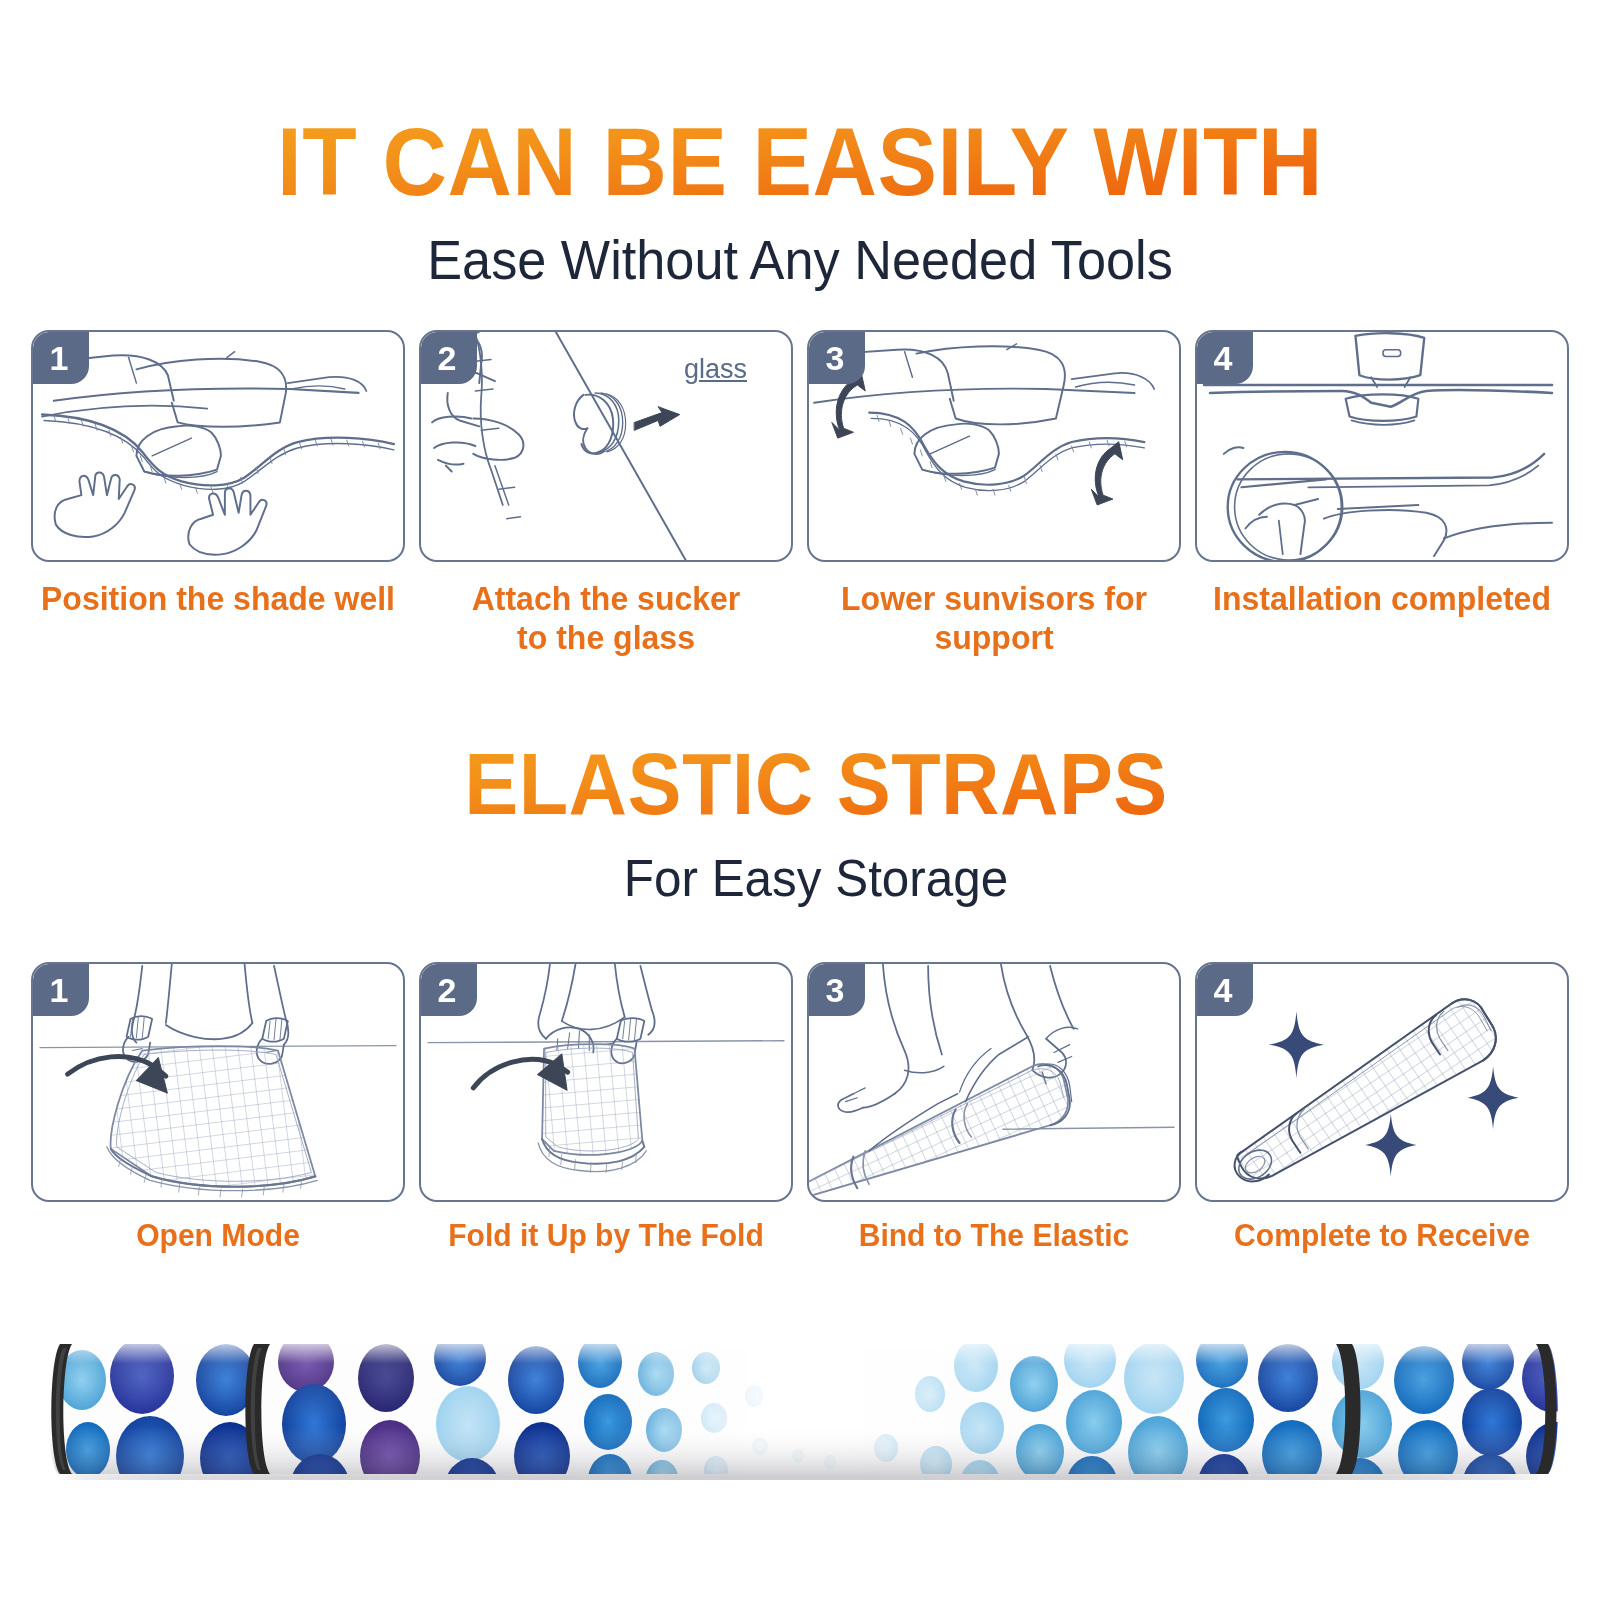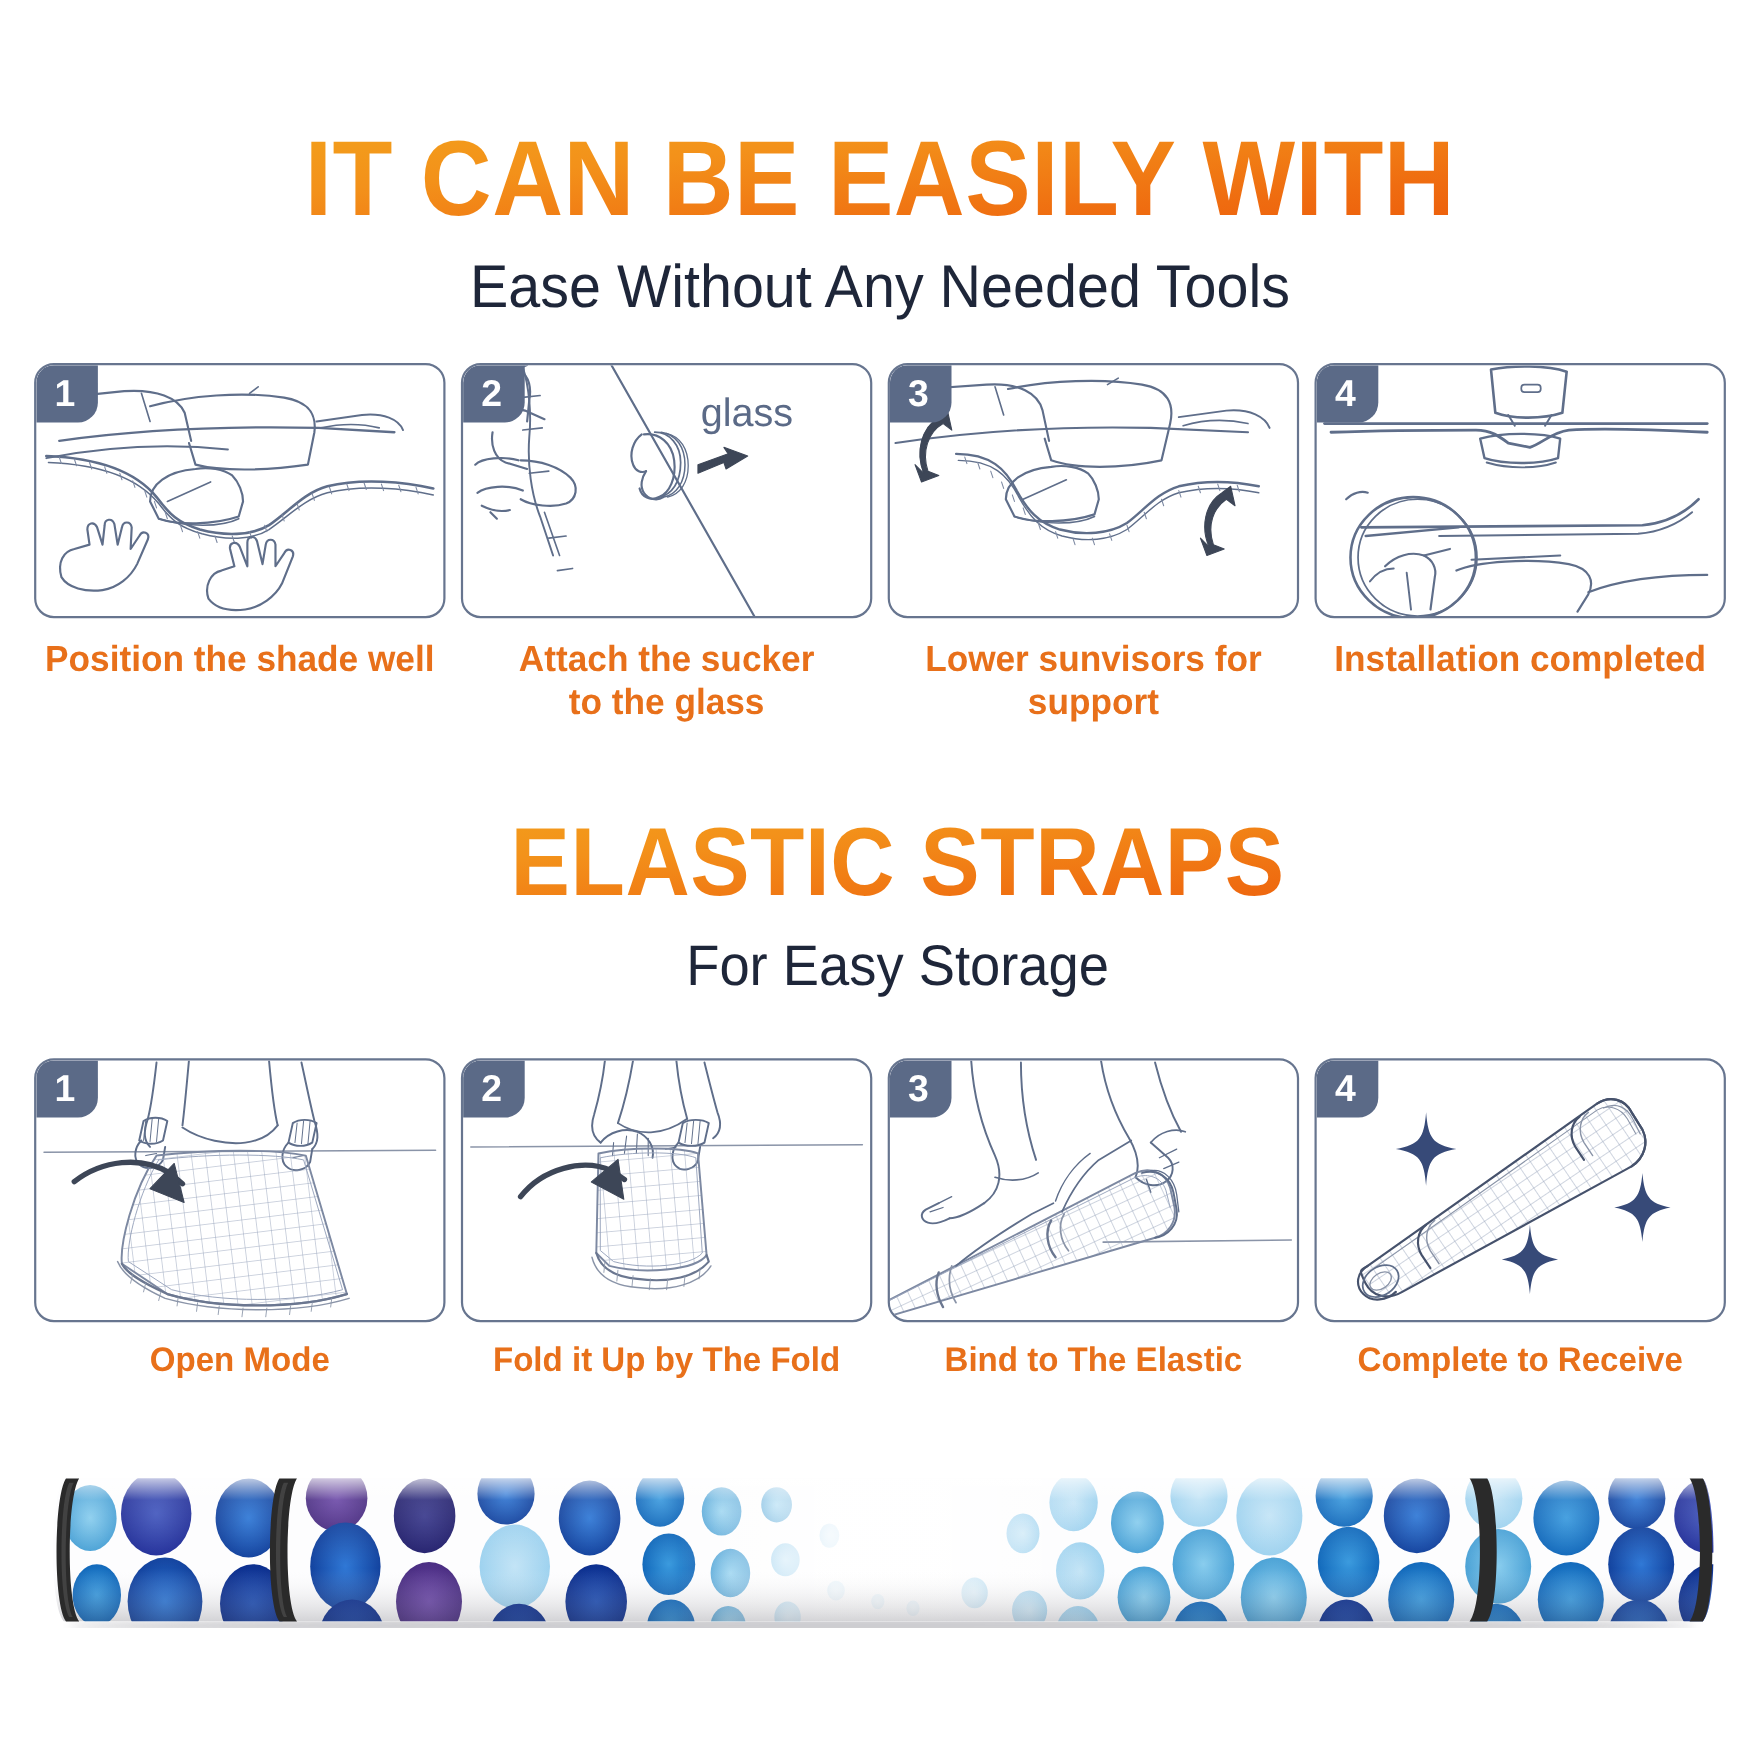--- a/index.html
+++ b/index.html
@@ -90,25 +90,26 @@
     font-family: "Liberation Sans Narrow", "Liberation Sans", sans-serif;
     font-weight: bold;
     font-size: 33px;
     line-height: 1.18;
     transform: scaleX(0.97);
   }
   #row2 .caption { font-size: 31px; margin-top: 16px; }
 
   .glass-label {
     position: absolute;
-    top: 22px; right: 70px;
+    top: 22px; right: 44px;
     color: #5b6a87;
     font-family: "Liberation Sans Narrow", "Liberation Sans", sans-serif;
-    font-size: 36px;
+    font-size: 27px;
     z-index: 4;
+    text-decoration: underline;
   }
 
   
   #product {
     position: absolute;
     left: 30px;
     top: 1338px;
     width: 1545px;
     height: 142px;
   }

